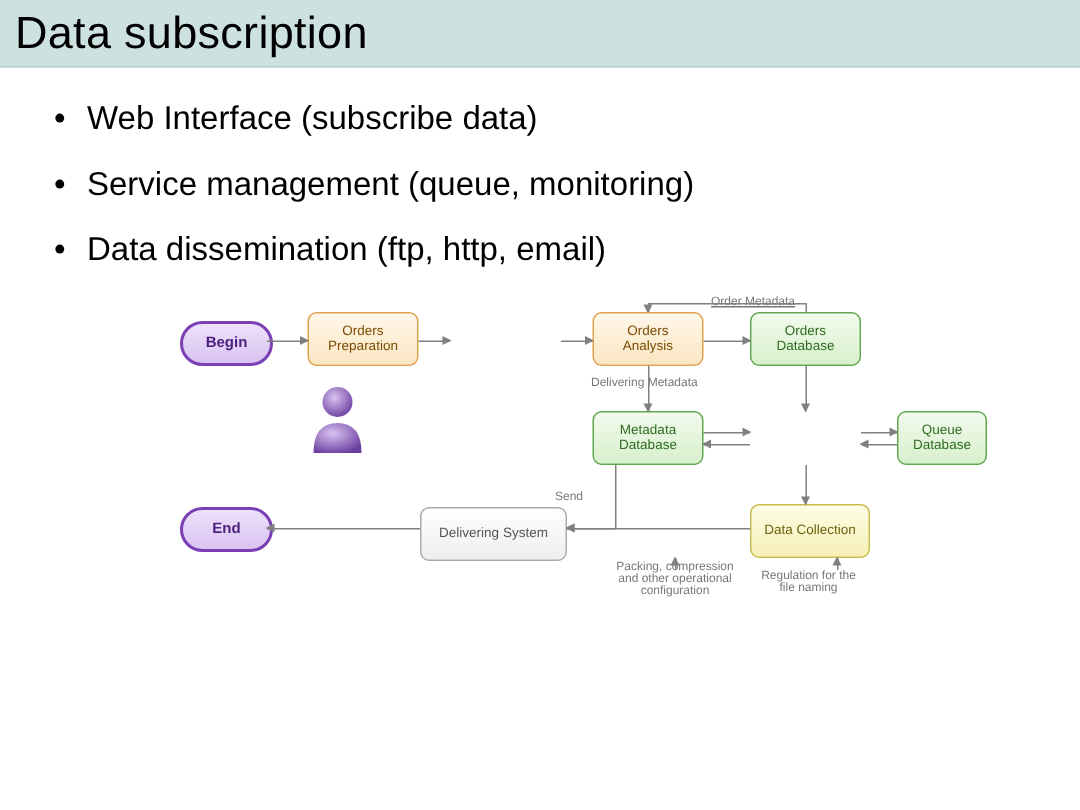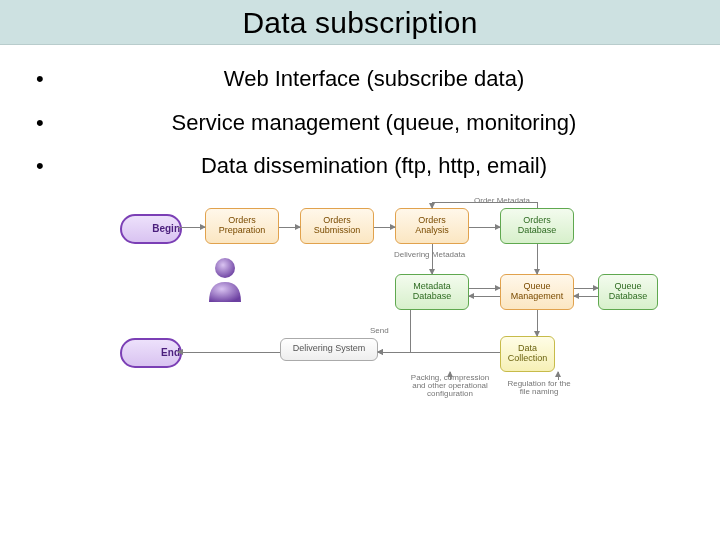--- a/index.html
+++ b/index.html
@@ -9,33 +9,31 @@
     height: 540px;
     background: #ffffff;
     font-family: Arial, Helvetica, sans-serif;
     color: #000;
     overflow: hidden;
   }
   .title-bar {
     background: #cde1e1;
     padding: 6px 10px 4px 10px;
     border-bottom: 1px solid #b8cccc;
-    text-align: center;
   }
   .title-bar h1 {
     margin: 0;
     font-size: 30px;
     font-weight: 400;
     letter-spacing: 0.2px;
   }
   ul.bullets {
     list-style: none;
     margin: 20px 30px 6px 30px;
     padding: 0;
-    text-align: center;
   }
   ul.bullets li {
     font-size: 22px;
     line-height: 1.25;
     margin: 0 0 16px 0;
     padding-left: 28px;
     position: relative;
   }
   ul.bullets li::before {
     content: "•";
@@ -75,36 +73,36 @@
   .green {
     border: 1px solid #5fa84f;
     background: linear-gradient(#f3fbee,#d7f0cb);
     color: #2f6b22;
     width: 74px; height: 36px;
   }
   .grey {
     border: 1px solid #aaa;
     background: linear-gradient(#fff,#eee);
     color: #555;
-    width: 98px; height: 23px;
+    width: 98px; height: 36px;
   }
   .yellow {
     border: 1px solid #c7bb4a;
     background: linear-gradient(#fffde6,#f6f0b6);
     color: #6b6310;
-    width: 55px; height: 36px;
+    width: 80px; height: 36px;
   }
   .pill {
     position: absolute;
     border: 2px solid #7b3fb5;
     background: linear-gradient(#ede1fb,#d9c3f1);
     color: #4b1f7d;
     border-radius: 16px;
     width: 58px; height: 26px;
-    display:flex;align-items:center;justify-content:flex-end;
+    display:flex;align-items:center;justify-content:center;
     font-size: 10px;
     font-weight: bold;
   }
   .cap {
     position:absolute;
     font-size:8px;
     color:#777;
     white-space:nowrap;
   }
   .note {
@@ -152,51 +150,45 @@
 </ul>
 
 <div class="diagram">
 
   <div class="pill" style="left:40px; top:18px;">
       <span>Begin</span>
     </div>
   <div class="box orange" style="left:125px; top:12px;align-items:center;">
       <span>Orders Preparation</span>
     </div>
-  <div class="box orange" style="left:220px; top:12px;">
-      <span>Orders Submission</span>
-    </div>
   <div class="box orange" style="left:315px; top:12px;text-align:center;">
       <span>Orders Analysis</span>
     </div>
   <div class="box green" style="left:420px; top:12px;">
       <span>Orders Database</span>
     </div>
 
-  <div class="cap" style="left:394px; top:0px;">Order Metadata</div>
+  <div class="cap" style="left:394px; top:0px;text-decoration:underline;">Order Metadata</div>
 
   <div class="actor" style="left:125px; top:60px;">
     <svg viewBox="0 0 40 46">
       <defs>
         <radialGradient id="g1" cx="40%" cy="35%" r="70%">
           <stop offset="0%" stop-color="#d9c3f1"></stop>
           <stop offset="100%" stop-color="#6b3fa0"></stop>
         </radialGradient>
       </defs>
       <circle cx="20" cy="12" r="10" fill="url(#g1)"></circle>
       <path d="M4 46 Q4 26 20 26 Q36 26 36 46 Z" fill="url(#g1)"></path>
     </svg>
   </div>
 
   <div class="box green" style="left:315px; top:78px;">
       <span>Metadata Database</span>
     </div>
-  <div class="box orange" style="left:420px; top:78px;">
-      <span>Queue Management</span>
-    </div>
   <div class="box green" style="left:518px; top:78px; width:60px;">
       <span>Queue Database</span>
     </div>
 
   <div class="cap" style="left:314px; top:54px;">Delivering Metadata</div>
 
   <div class="pill" style="left:40px; top:142px;">
       <span>End</span>
     </div>
   <div class="box grey" style="left:200px; top:142px;">

